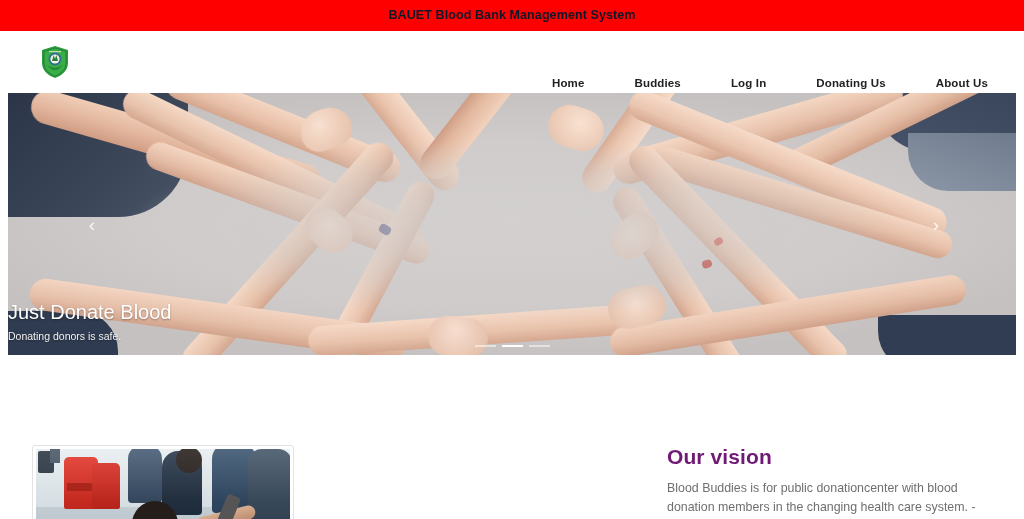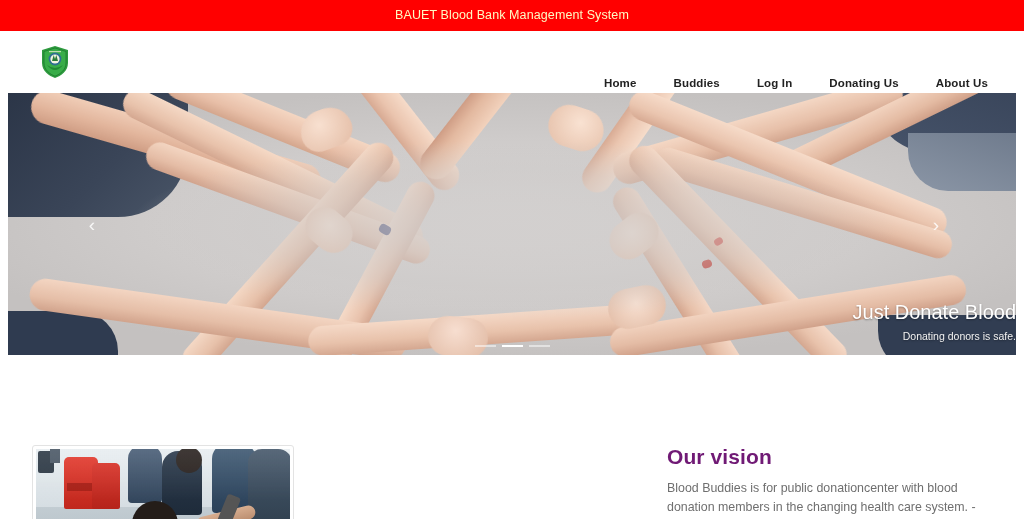--- a/index.html
+++ b/index.html
@@ -15,24 +15,24 @@
   
   .top-banner {
     width: 1024px;
     height: 31px;
     background: #ff0000;
     display: flex;
     align-items: center;
     justify-content: center;
   }
   .top-banner-title {
-    color: #fef9c3;
+    color: #0f172a;
     font-size: 12.5px;
     letter-spacing: .1px;
-    font-weight: 400;
+    font-weight: 700;
     line-height: 1;
     text-align: center;
   }
 
   
   .navbar {
     width: 1024px;
     height: 62px;
     background: #ffffff;
     display: flex;
@@ -42,21 +42,21 @@
   .brand-logo {
     width: 30px;
     height: 34px;
     display: block;
     flex: 0 0 auto;
   }
   .nav-spacer { flex: 1 1 auto; }
   .nav-links {
     display: flex;
     align-items: center;
-    gap: 3px;
+    gap: 16px;
     list-style: none;
     margin-top: 42px;
   }
   .nav-item {
     font-size: 11.5px;
     font-weight: bold;
     color: #222222;
     padding: 4px 17px;
     white-space: nowrap;
     cursor: pointer;
@@ -88,21 +88,21 @@
   .denim {
     position: absolute;
     border-radius: 18px;
   }
 
   .carousel-caption {
     position: absolute;
     left: 0;
     right: 0;
     bottom: 12px;
-    text-align: right;
+    text-align: left;
     z-index: 5;
     text-shadow: 0 1px 2px rgba(0,0,0,.35);
   }
   .caption-title {
     color: #ffffff;
     font-size: 20px;
     font-weight: 400;
     line-height: 1.2;
     margin-bottom: 6px;
   }

